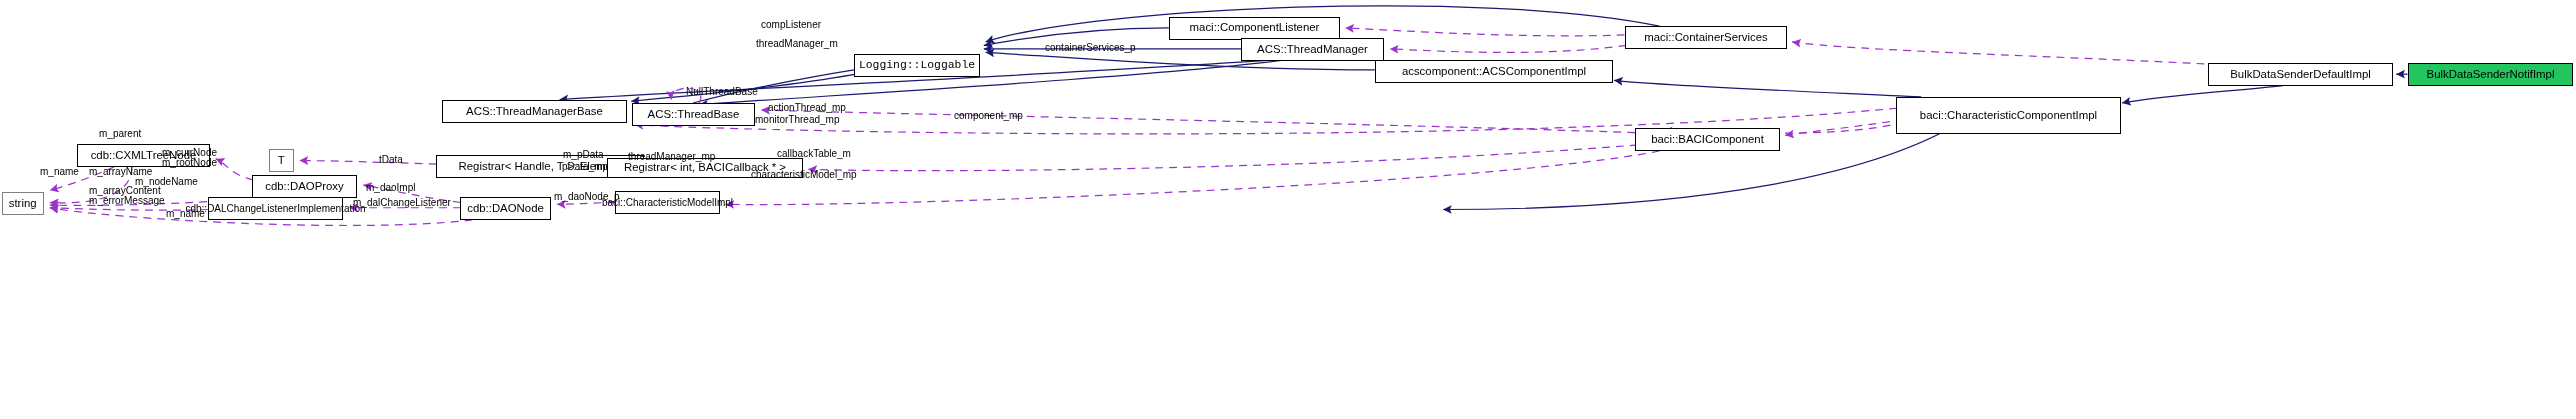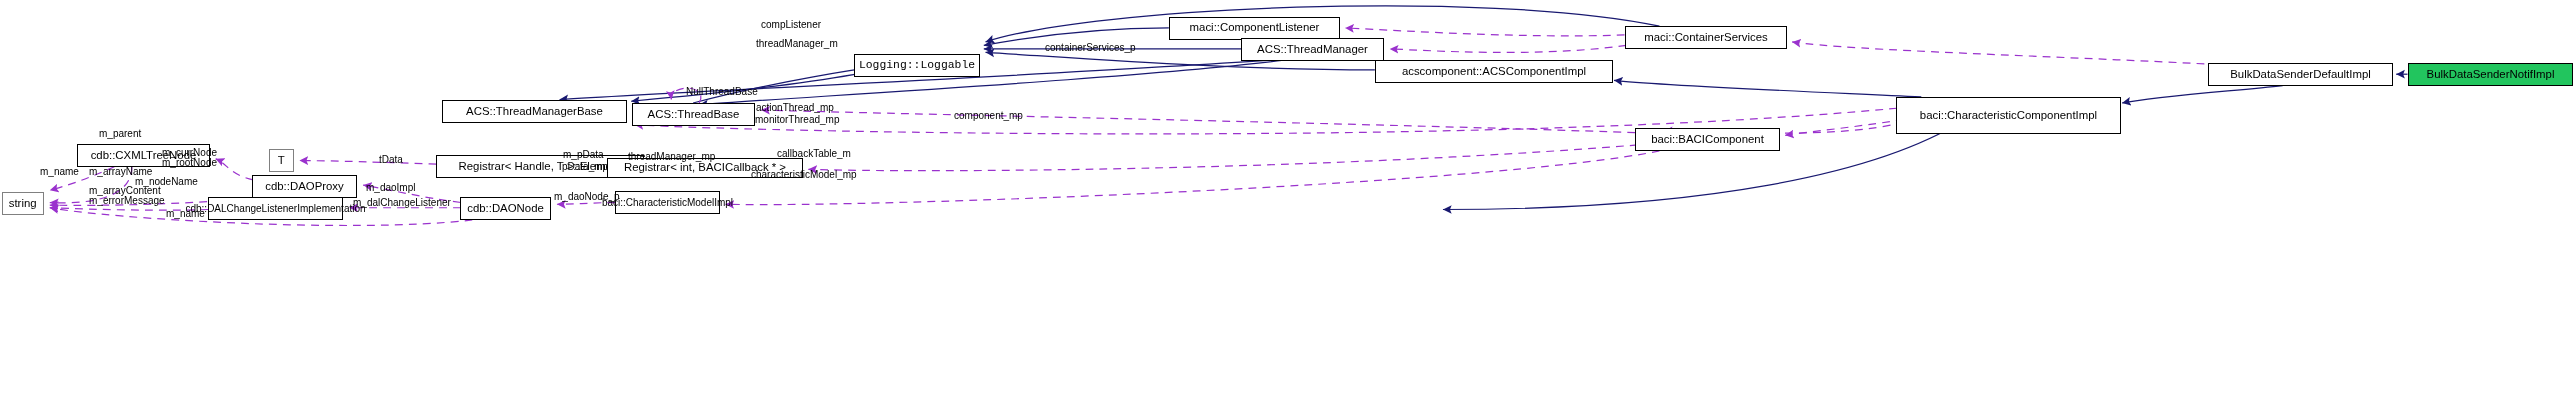--- a/index.html
+++ b/index.html
@@ -145,21 +145,21 @@
   <div class="node" style="left:252px;top:175px;width:105px;height:23px;">cdb::DAOProxy</div>
   <div class="node plain" style="left:1.7px;top:192px;width:42px;height:23px;">string</div>
   <div class="node" style="left:208px;top:197px;width:135px;height:23px;font-size:10px;">cdb::DALChangeListenerImplementation</div>
   <div class="node" style="left:460px;top:197px;width:91px;height:23px;">cdb::DAONode</div>
   <div class="node" style="left:615px;top:191px;width:105px;height:23px;font-size:10px;">baci::CharacteristicModelImpl</div>
 
   <div class="edge-label" style="left:761px;top:19px;">compListener</div>
   <div class="edge-label" style="left:1045px;top:42px;">containerServices_p</div>
   <div class="edge-label" style="left:756px;top:38px;">threadManager_m</div>
   <div class="edge-label" style="left:640px;top:86px;padding-left:46px;">NullThreadBase</div>
-  <div class="edge-label" style="left:756px;top:102px;">actionThread_mp</div>
+  <div class="edge-label" style="left:756px;top:102px;padding-left:12px;">actionThread_mp</div>
   <div class="edge-label" style="left:755px;top:114px;">monitorThread_mp</div>
   <div class="edge-label" style="left:954px;top:110px;">component_mp</div>
   <div class="edge-label" style="left:628px;top:123px;margin-top:28px;">threadManager_mp</div>
   <div class="edge-label" style="left:99px;top:128px;">m_parent</div>
   <div class="edge-label" style="left:162px;top:147px;">m_currNode</div>
   <div class="edge-label" style="left:162px;top:157px;">m_rootNode</div>
   <div class="edge-label" style="left:379px;top:154px;">tData</div>
   <div class="edge-label" style="left:563px;top:149px;">m_pData</div>
   <div class="edge-label" style="left:562px;top:161px;">pData_mp</div>
   <div class="edge-label" style="left:777px;top:148px;">callbackTable_m</div>

